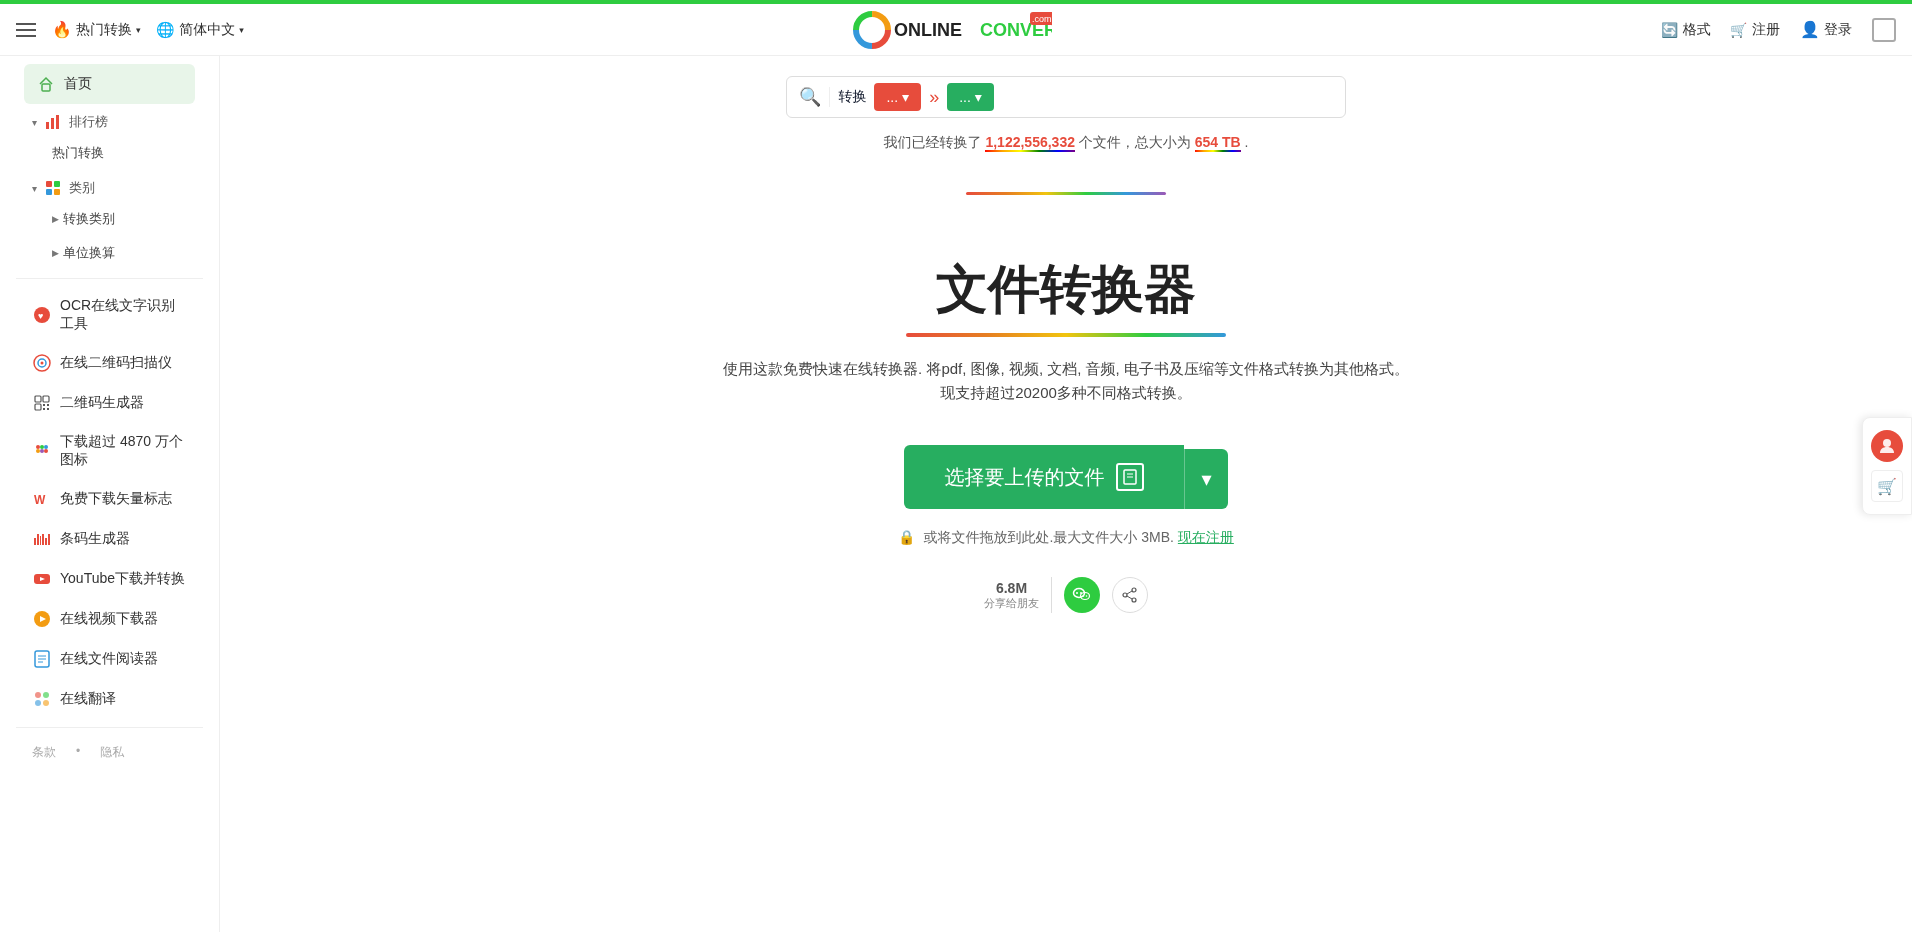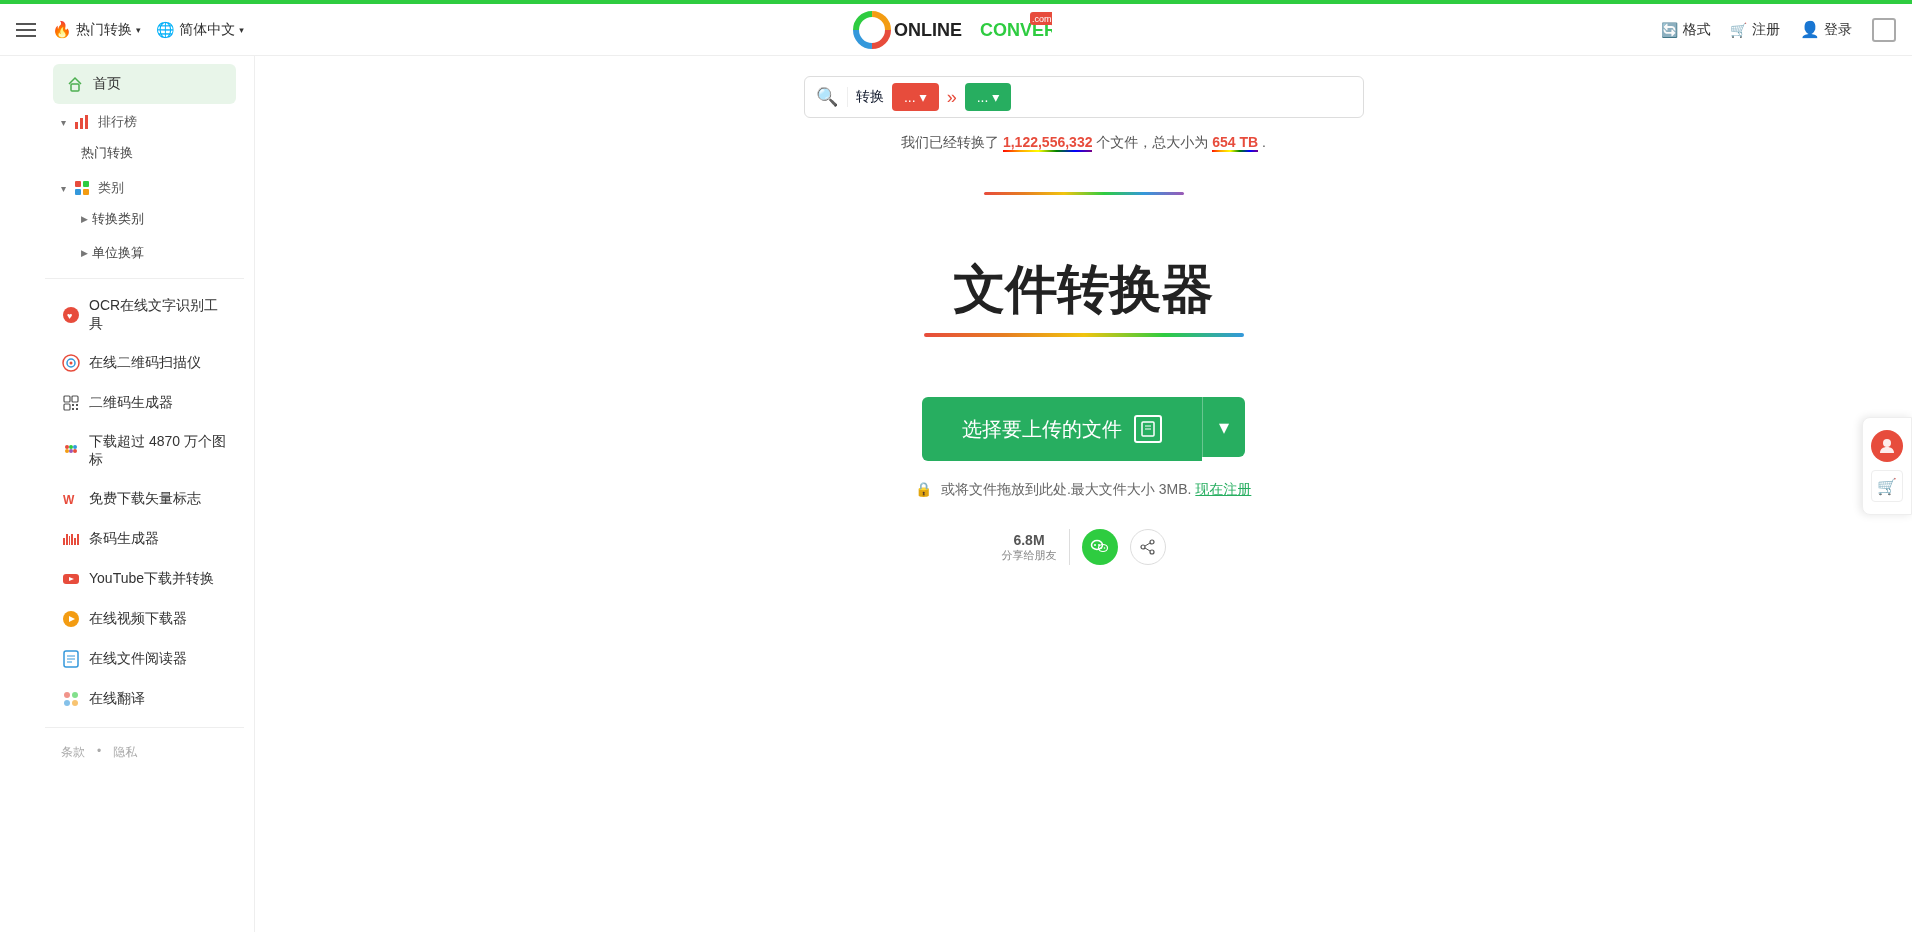--- a/index.html
+++ b/index.html
@@ -60,22 +60,21 @@
       flex: 1;
       overflow: hidden;
     }
 
     
     .sidebar {
       width: 220px;
       min-width: 220px;
       border-right: 1px solid #eee;
       overflow-y: auto;
-      padding: 8px 10px;
-      margin-left: 35px;
+      padding: 8px 16px;
     }
     .sidebar-item {
       display: flex; align-items: center; gap: 8px;
       padding: 10px 16px;
       font-size: 14px; color: #333;
       cursor: pointer;
     }
     .sidebar-item.active { background: #e8f5e9; border-radius: 6px; margin: 0 8px; padding: 10px 12px; }
     .sidebar-section {
       padding: 8px 16px 4px;
@@ -156,21 +155,21 @@
       border-radius: 2px;
       width: 320px;
       margin: 0 auto 20px;
     }
     .main-subtitle {
       font-size: 15px; color: #444; max-width: 700px; line-height: 1.6;
     }
 
     
     .upload-section {
-      display: flex; align-items: flex-start; gap: 0;
+      display: flex; align-items: flex-end; gap: 0;
       margin-bottom: 20px;
     }
     .upload-btn {
       background: #27ae60; color: #fff;
       border: none; border-radius: 6px 0 0 6px;
       padding: 18px 40px;
       font-size: 20px; cursor: pointer;
       display: flex; align-items: center; gap: 12px;
     }
     .upload-btn-icon {
@@ -462,21 +461,21 @@
           <circle cx="5" cy="5" r="3" fill="#e74c3c" opacity="0.6"></circle>
           <circle cx="13" cy="5" r="3" fill="#2ecc40" opacity="0.6"></circle>
           <circle cx="5" cy="13" r="3" fill="#3498db" opacity="0.6"></circle>
           <circle cx="13" cy="13" r="3" fill="#f39c12" opacity="0.6"></circle>
         </svg>
       </div>
       <span>在线翻译</span>
     </div>
 
     <div class="sidebar-divider"></div>
-    <div style="padding:8px 16px;font-size:12px;color:#aaa;display:flex;gap:12px;">
+    <div style="padding:8px 16px;font-size:12px;color:#aaa;display:flex;gap:20px;">
       <span style="cursor:pointer;">条款</span>
       <span>•</span>
       <span style="cursor:pointer;">隐私</span>
     </div>
   </div>
 
   <div class="main">
 
     <div class="search-bar">
       <span class="search-icon">🔍</span>
@@ -499,20 +498,21 @@
       <span>个文件，总大小为</span>
       <span class="highlight" style="color:#e74c3c;font-weight:bold;">654 TB</span>
       <span>.</span>
     </div>
 
     <div style="height:3px;width:200px;background:linear-gradient(to right,#e74c3c,#e67e22,#f1c40f,#2ecc40,#3498db,#9b59b6);margin-bottom:60px;border-radius:2px;"></div>
 
     <div class="main-title-section">
       <div class="main-title">文件转换器</div>
       <div class="title-underline"></div>
+      <div class="main-subtitle">使用这款免费快速在线转换器. 将pdf, 图像, 视频, 文档, 音频, 电子书及压缩等文件格式转换为其他格式。现支持超过20200多种不同格式转换。</div>
     </div>
 
     <div class="upload-section">
       <button class="upload-btn">
         <span>选择要上传的文件</span>
         <div class="upload-btn-icon">
           <svg width="16" height="16" viewBox="0 0 16 16">
               <rect x="2" y="1" width="12" height="14" rx="1" fill="none" stroke="white" stroke-width="1.5"></rect>
               <line x1="5" y1="5" x2="11" y2="5" stroke="white" stroke-width="1"></line>
               <line x1="5" y1="8" x2="11" y2="8" stroke="white" stroke-width="1"></line>

